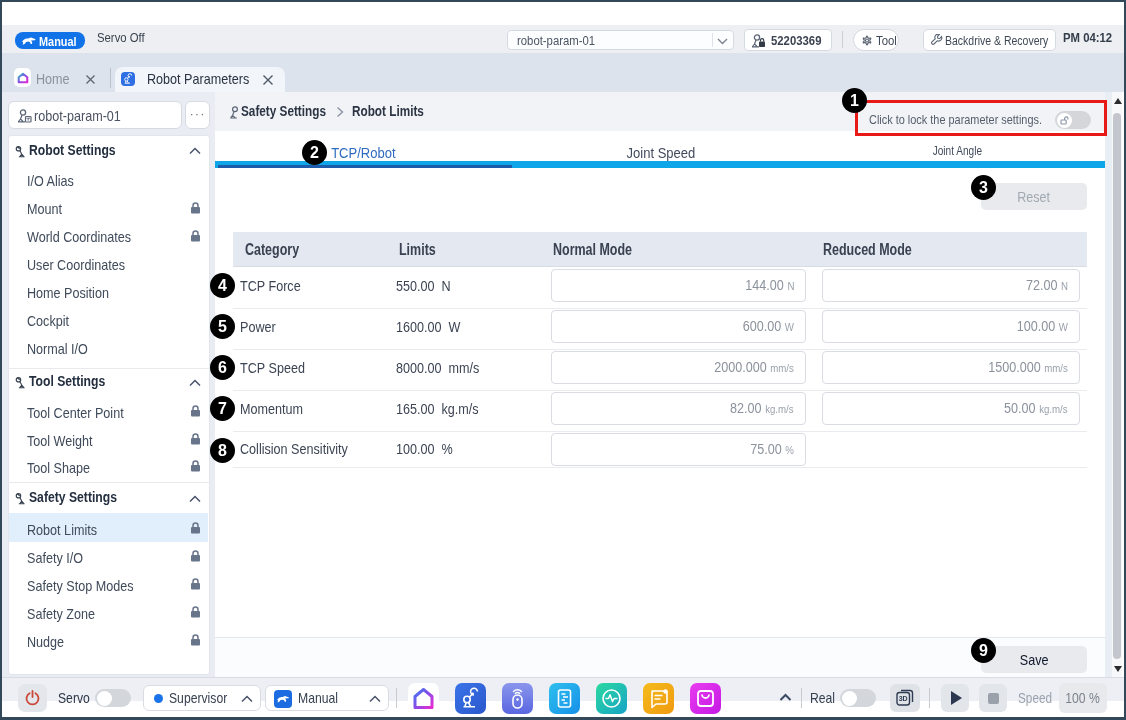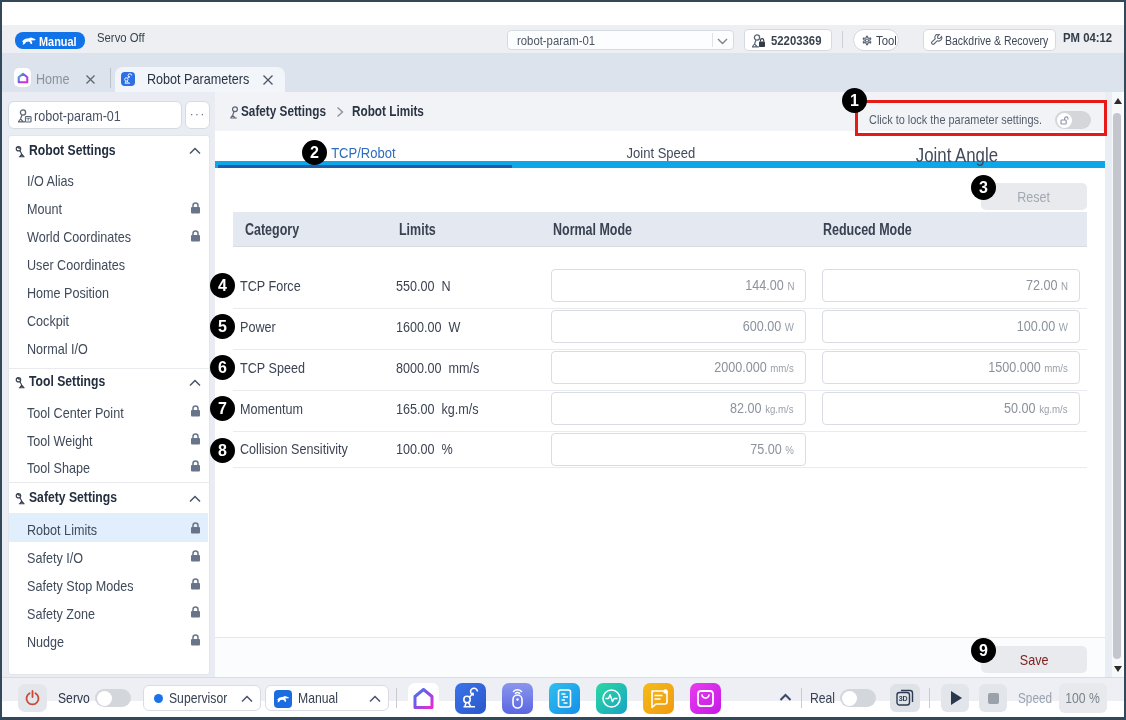--- a/index.html
+++ b/index.html
@@ -222,27 +222,27 @@
               <rect x="1" y="4" width="5.2" height="4" rx="0.7" fill="none" stroke="#8a93a8" stroke-width="1.1"></rect>
               <path d="M4.6 4 V2.6 a1.7 1.7 0 0 1 3.4 0 V3.4" fill="none" stroke="#8a93a8" stroke-width="1.1"></path>
             </svg>
         </div>
       </div>
     </div>
 
     <div class="abs" style="left:0;top:39px;width:890px;height:37px;background:#fff;border-bottom:7px solid #0ea5e9;">
       <div class="abs" style="left:0;top:13px;width:297px;text-align:center;font-size:15.5px;color:#2f6bbf;"><span class="sxc" style="display:inline-block;">TCP/Robot</span></div>
       <div class="abs" style="left:297px;top:13px;width:297px;text-align:center;font-size:15.5px;color:#414b5c;"><span class="sxc" style="display:inline-block;">Joint Speed</span></div>
-      <div class="abs" style="left:594px;top:13px;width:296px;text-align:center;font-size:20px;color:#414b5c;"><span class="sxc" style="display:inline-block;">Joint Angle</span></div>
+      <div class="abs" style="left:594px;top:13px;width:296px;text-align:center;font-size:12px;color:#414b5c;"><span class="sxc" style="display:inline-block;">Joint Angle</span></div>
       <div class="abs" style="left:3px;top:33.5px;width:294px;height:3.5px;background:#1d5cab;"></div>
     </div>
 
     <div class="abs" style="left:766px;top:91px;width:106px;height:27px;background:#e8eaed;border-radius:5px;text-align:center;line-height:27px;font-size:15px;color:#a2a9b3;"><span class="sxc" style="display:inline-block;">Reset</span></div>
 
-    <div class="abs" style="left:18px;top:120px;width:854px;height:35px;background:#e3e8f1;border-bottom:1px solid #d7dce5;">
+    <div class="abs" style="left:18px;top:140px;width:854px;height:35px;background:#e3e8f1;border-bottom:1px solid #d7dce5;">
       <div class="abs" style="left:12px;top:9px;font-size:16px;font-weight:600;color:#3a4150;transform:scaleX(0.78);transform-origin:0 50%;white-space:nowrap;">Category</div>
       <div class="abs" style="left:166px;top:9px;font-size:16px;font-weight:600;color:#3a4150;transform:scaleX(0.78);transform-origin:0 50%;white-space:nowrap;">Limits</div>
       <div class="abs" style="left:320px;top:9px;font-size:16px;font-weight:600;color:#3a4150;transform:scaleX(0.78);transform-origin:0 50%;white-space:nowrap;">Normal Mode</div>
       <div class="abs" style="left:590px;top:9px;font-size:16px;font-weight:600;color:#3a4150;transform:scaleX(0.78);transform-origin:0 50%;white-space:nowrap;">Reduced Mode</div>
     </div>
 
     <div class="abs" style="left:18px;top:177px;width:854px;height:200px;font-size:15px;color:#3c4453;">
       <div class="abs" style="left:0;top:39px;width:854px;height:1px;background:#e9ebef;"></div>
       <div class="abs" style="left:0;top:80px;width:854px;height:1px;background:#e9ebef;"></div>
       <div class="abs" style="left:0;top:121px;width:854px;height:1px;background:#e9ebef;"></div>
@@ -268,21 +268,21 @@
       <div class="abs sx" style="left:163px;top:131px;">165.00&nbsp; kg.m/s</div>
       <div class="abs inp" style="left:318px;top:123px;"><span class="sxr" style="display:inline-block;">82.00 <span>kg.m/s</span></span></div>
       <div class="abs inp" style="left:589px;top:123px;width:258px;"><span class="sxr" style="display:inline-block;">50.00 <span>kg.m/s</span></span></div>
 
       <div class="abs sx" style="left:7px;top:171px;">Collision Sensitivity</div>
       <div class="abs sx" style="left:163px;top:171px;">100.00&nbsp; %</div>
       <div class="abs inp" style="left:318px;top:164px;"><span class="sxr" style="display:inline-block;">75.00 <span>%</span></span></div>
     </div>
 
     <div class="abs" style="left:0;top:545px;width:890px;height:40px;background:#fbfcfd;border-top:1px solid #e4e7ec;">
-      <div class="abs" style="left:766px;top:8px;width:106px;height:27px;background:#e8eaed;border-radius:5px;text-align:center;line-height:27px;font-size:15px;color:#7f1d1d;"><span class="sxc" style="display:inline-block;">Save</span></div>
+      <div class="abs" style="left:766px;top:8px;width:106px;height:27px;background:#e8eaed;border-radius:5px;text-align:center;line-height:27px;font-size:15px;color:#0f172a;"><span class="sxc" style="display:inline-block;">Save</span></div>
     </div>
   </div>
 
   <div class="abs" style="left:1103px;top:90px;width:7px;height:585px;background:#e9edf4;"></div>
   <div class="abs" style="left:1110px;top:90px;width:10px;height:585px;background:#f7f8f9;">
     <svg class="abs" style="left:2px;top:6px" width="8" height="6" viewBox="0 0 8 6">
         <path d="M4 0 L8 6 L0 6 Z" fill="#2b2b2b"></path>
       </svg>
     <div class="abs" style="left:1px;top:21px;width:8px;height:546px;background:#c3c7cd;border-radius:4px;"></div>
     <svg class="abs" style="left:2px;top:574px" width="8" height="6" viewBox="0 0 8 6">

